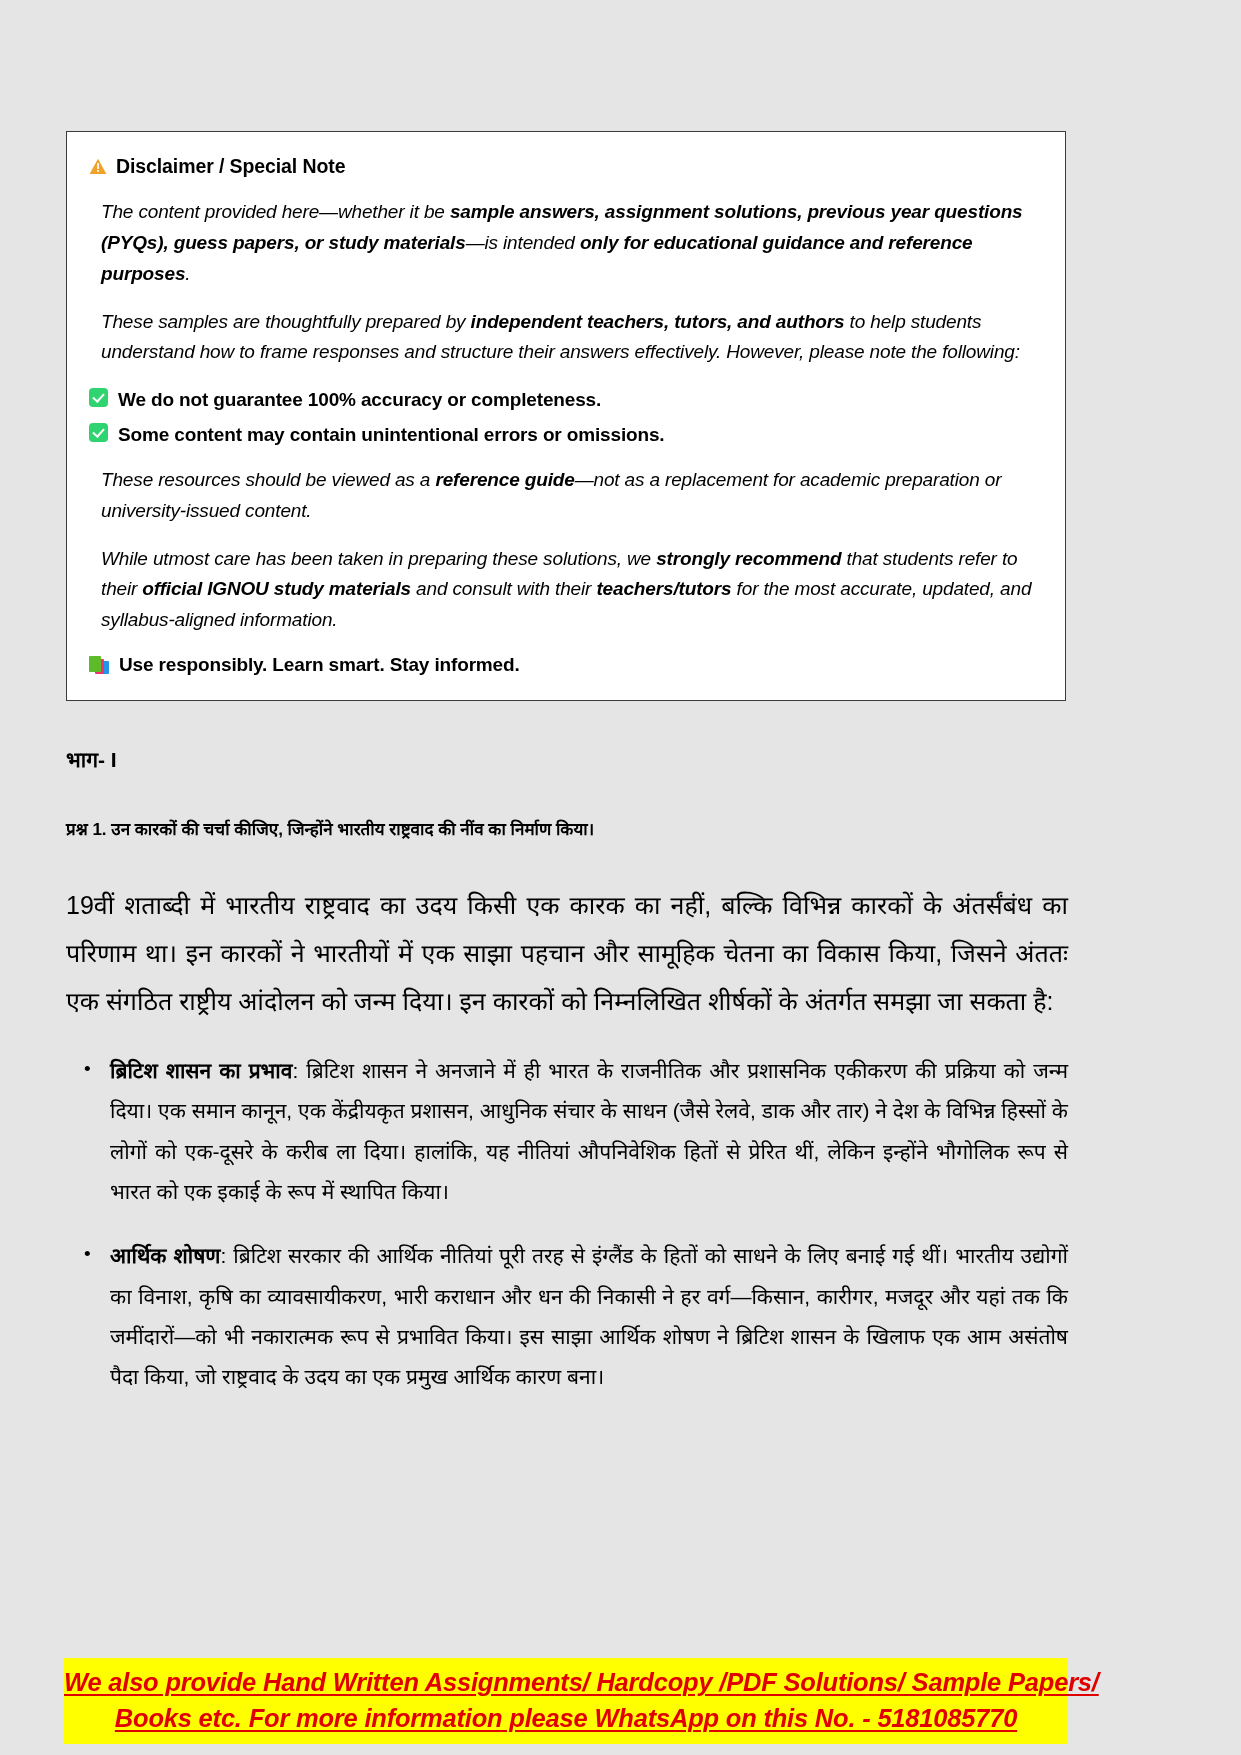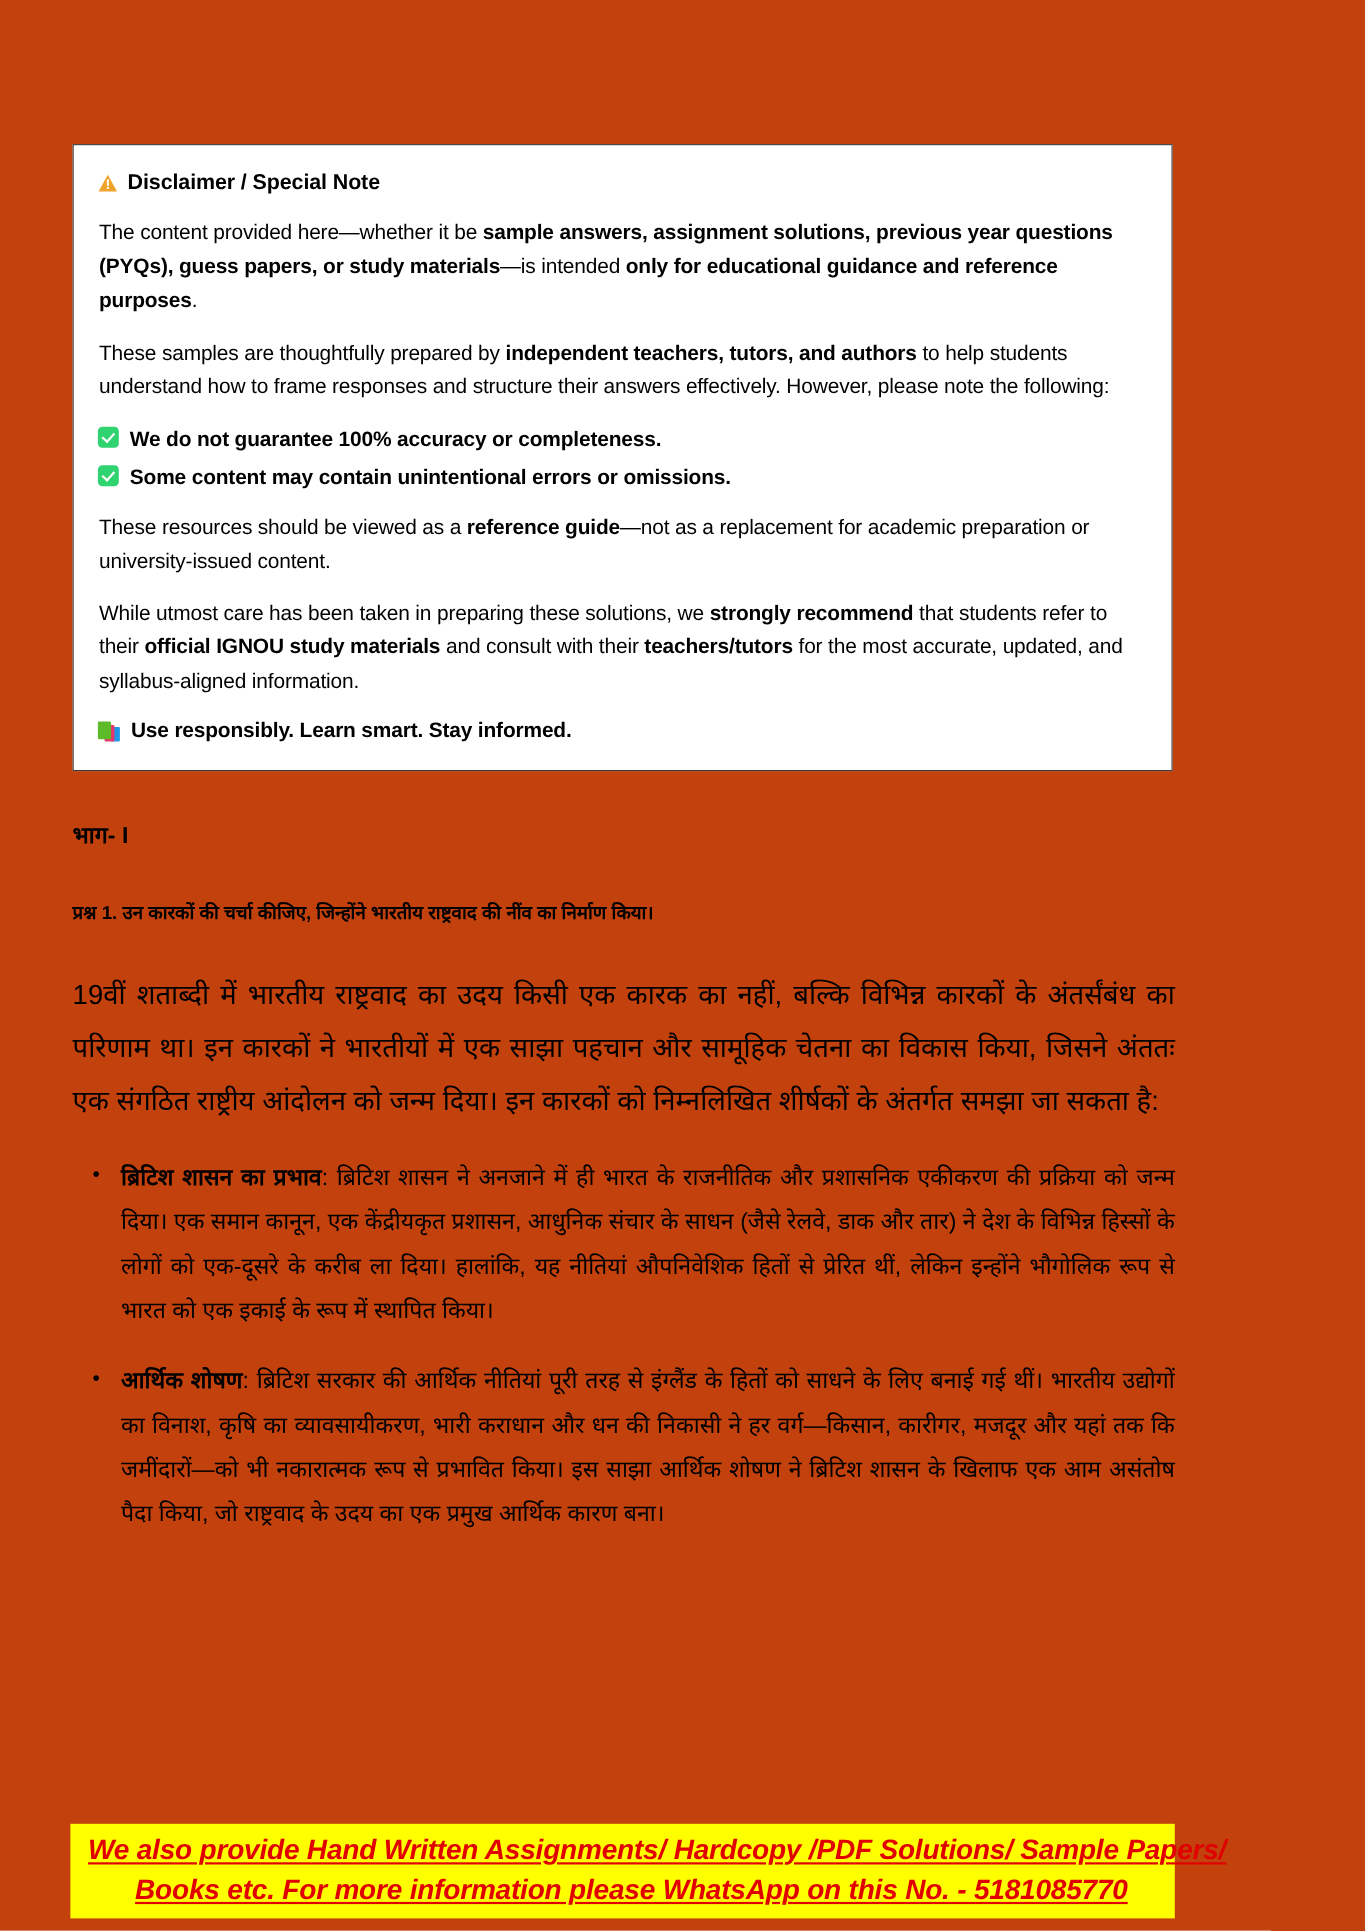--- a/index.html
+++ b/index.html
@@ -13,21 +13,21 @@
     height: 1755px;
     position: relative;
     font-family: "Liberation Sans", "DejaVu Sans", sans-serif;
     color: #000000;
     overflow: hidden;
   }
 
   .page {
     position: absolute;
     inset: 0;
-    background: #c2410c;
+    background: #e5e5e5;
   }
 
   
   .disclaimer-box {
     position: absolute;
     left: 66px;
     top: 131px;
     width: 1000px;
     box-sizing: border-box;
     border: 1.5px solid #3a3a3a;
@@ -51,22 +51,23 @@
     width: 18px;
     height: 17px;
     position: relative;
     flex: 0 0 auto;
   }
   .warn-icon svg { display:block; }
 
   .disc-p {
     font-size: 19px;
     line-height: 1.62;
-    margin: 0 0 17px 1px;
+    margin: 0 0 17px 12px;
     letter-spacing: -0.15px;
+    font-style: italic;
   }
   .disc-p b { font-weight: bold; }
 
   .check-list {
     margin: 0 0 16px 0;
     padding: 0;
     list-style: none;
   }
   .check-list li {
     display: flex;
@@ -181,21 +182,21 @@
   .bullets b { font-weight: bold; }
 
   
   .footer-banner {
     position: absolute;
     left: 64px;
     top: 1658px;
     width: 1004px;
     background: #ffff00;
     text-align: center;
-    padding: 6px 0 8px 16px;
+    padding: 6px 0 8px 0;
     box-sizing: border-box;
   }
   .footer-banner .fb-line {
     display: block;
     color: #e00000;
     font-weight: bold;
     font-style: italic;
     font-size: 25.5px;
     line-height: 1.42;
     text-decoration: underline;

